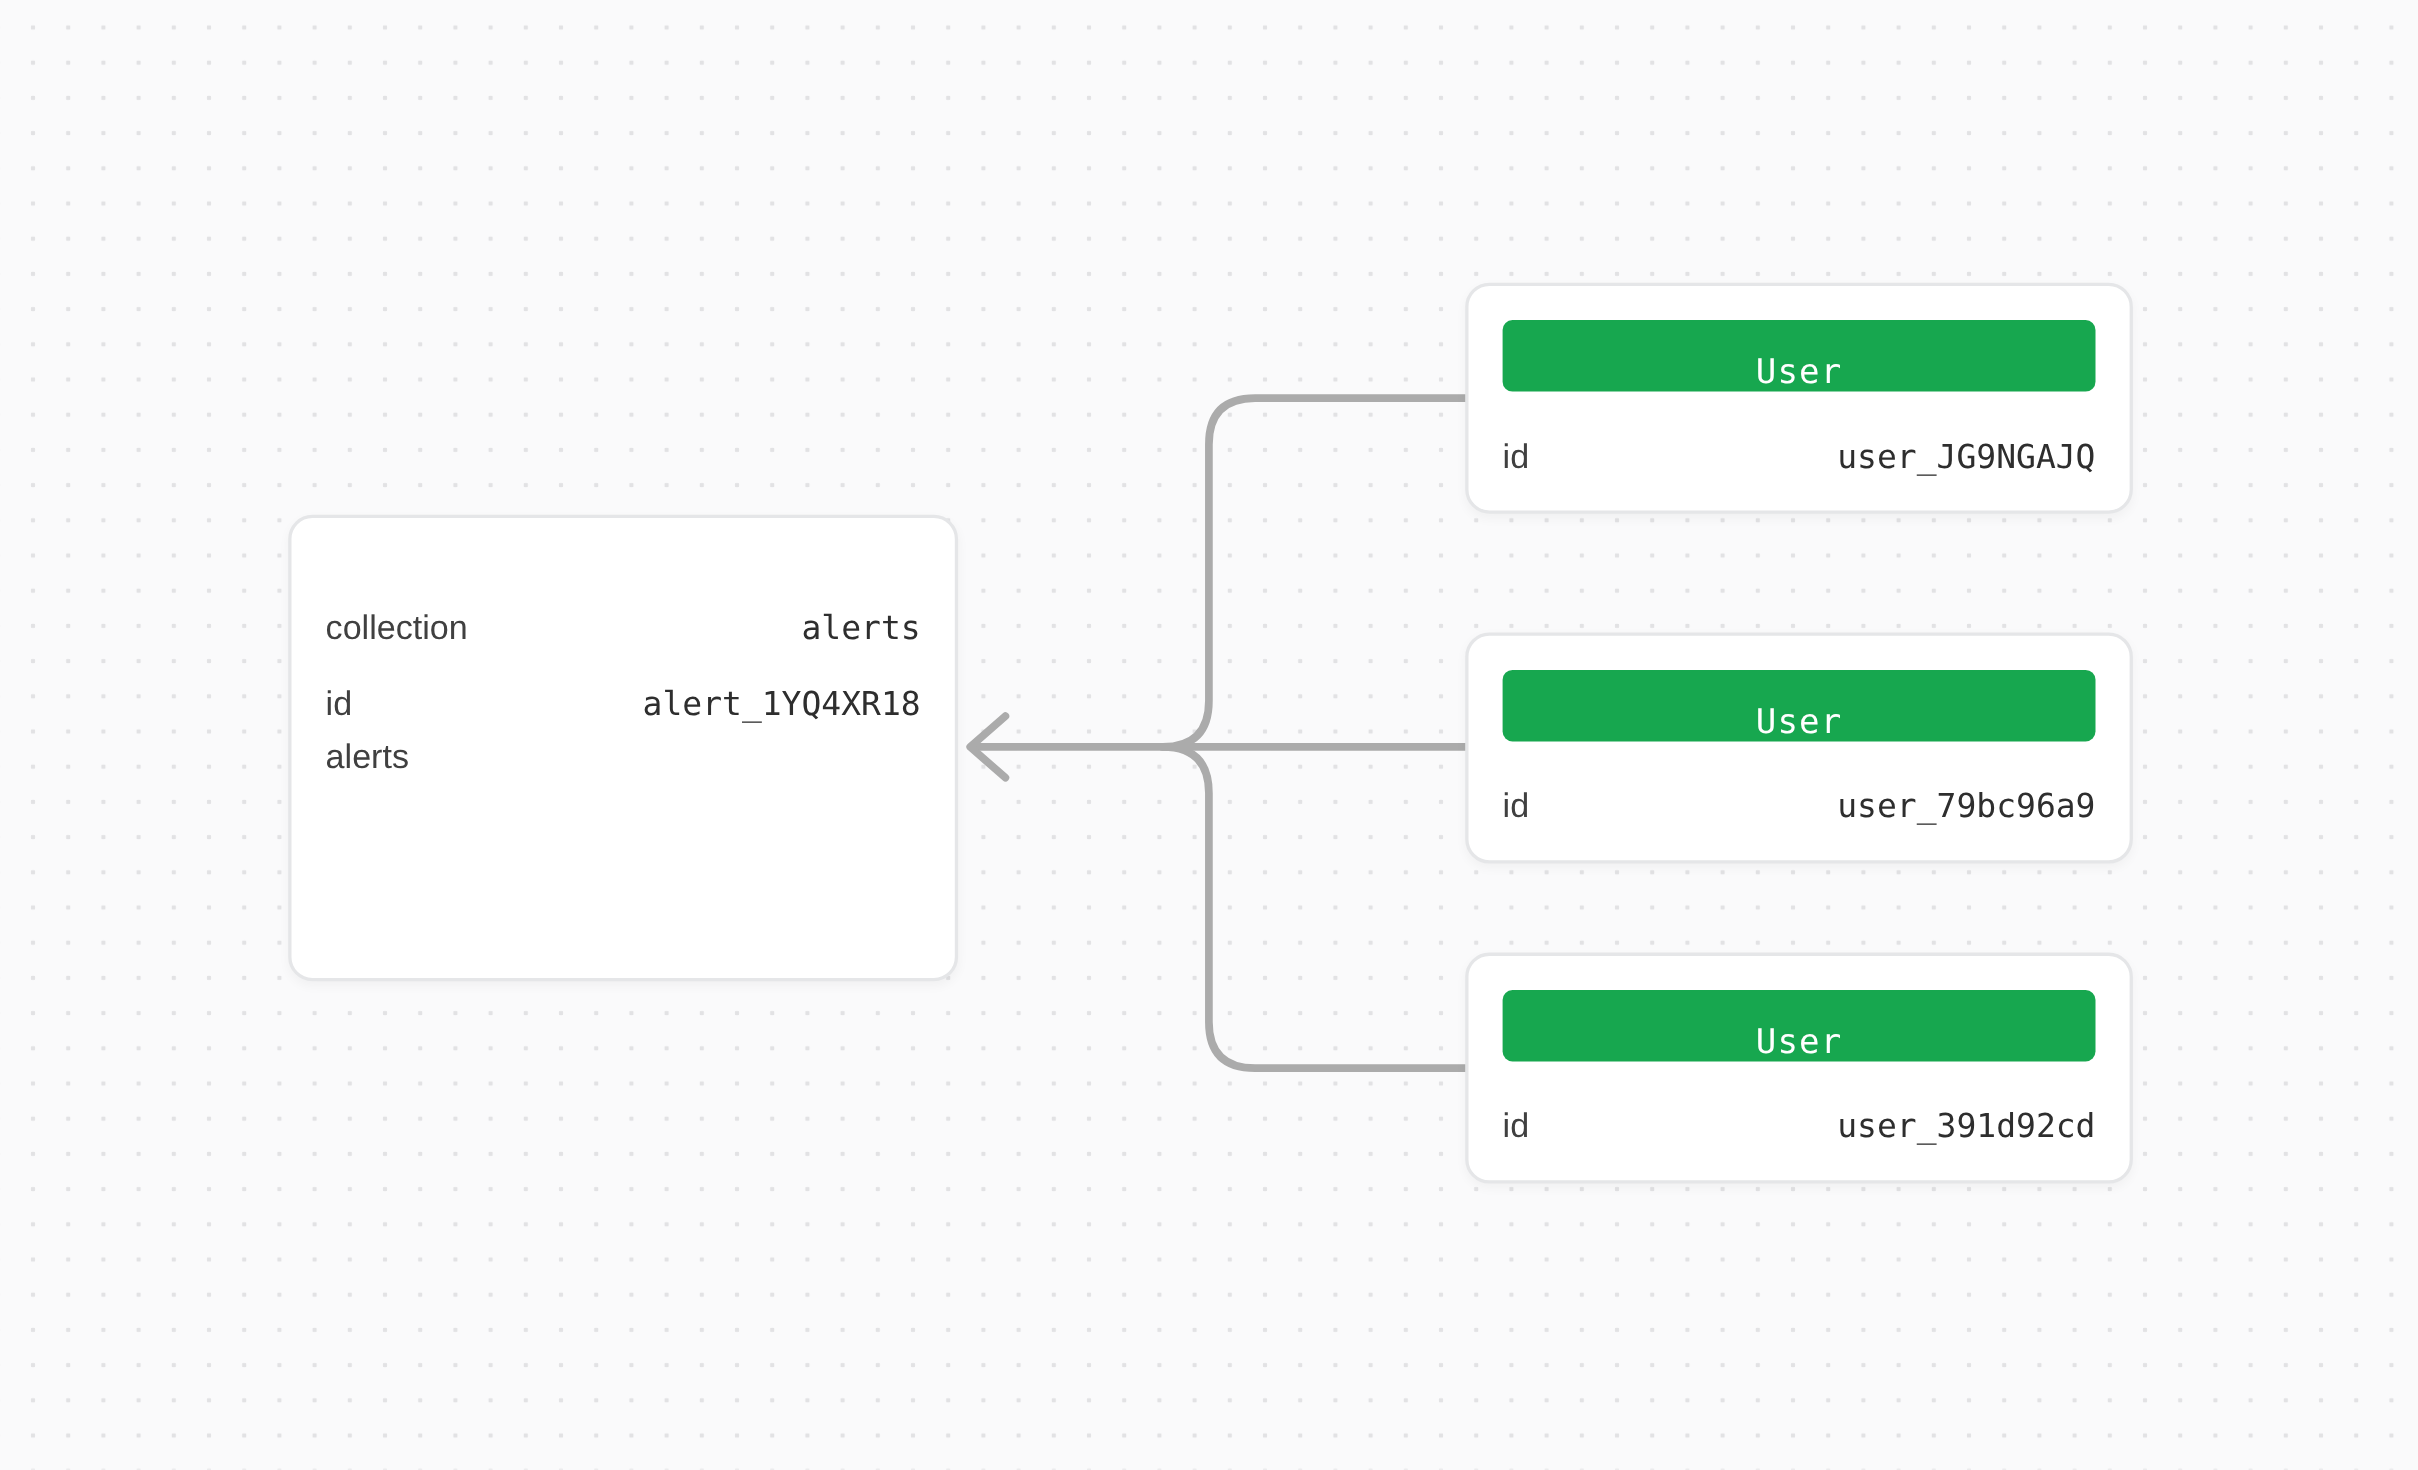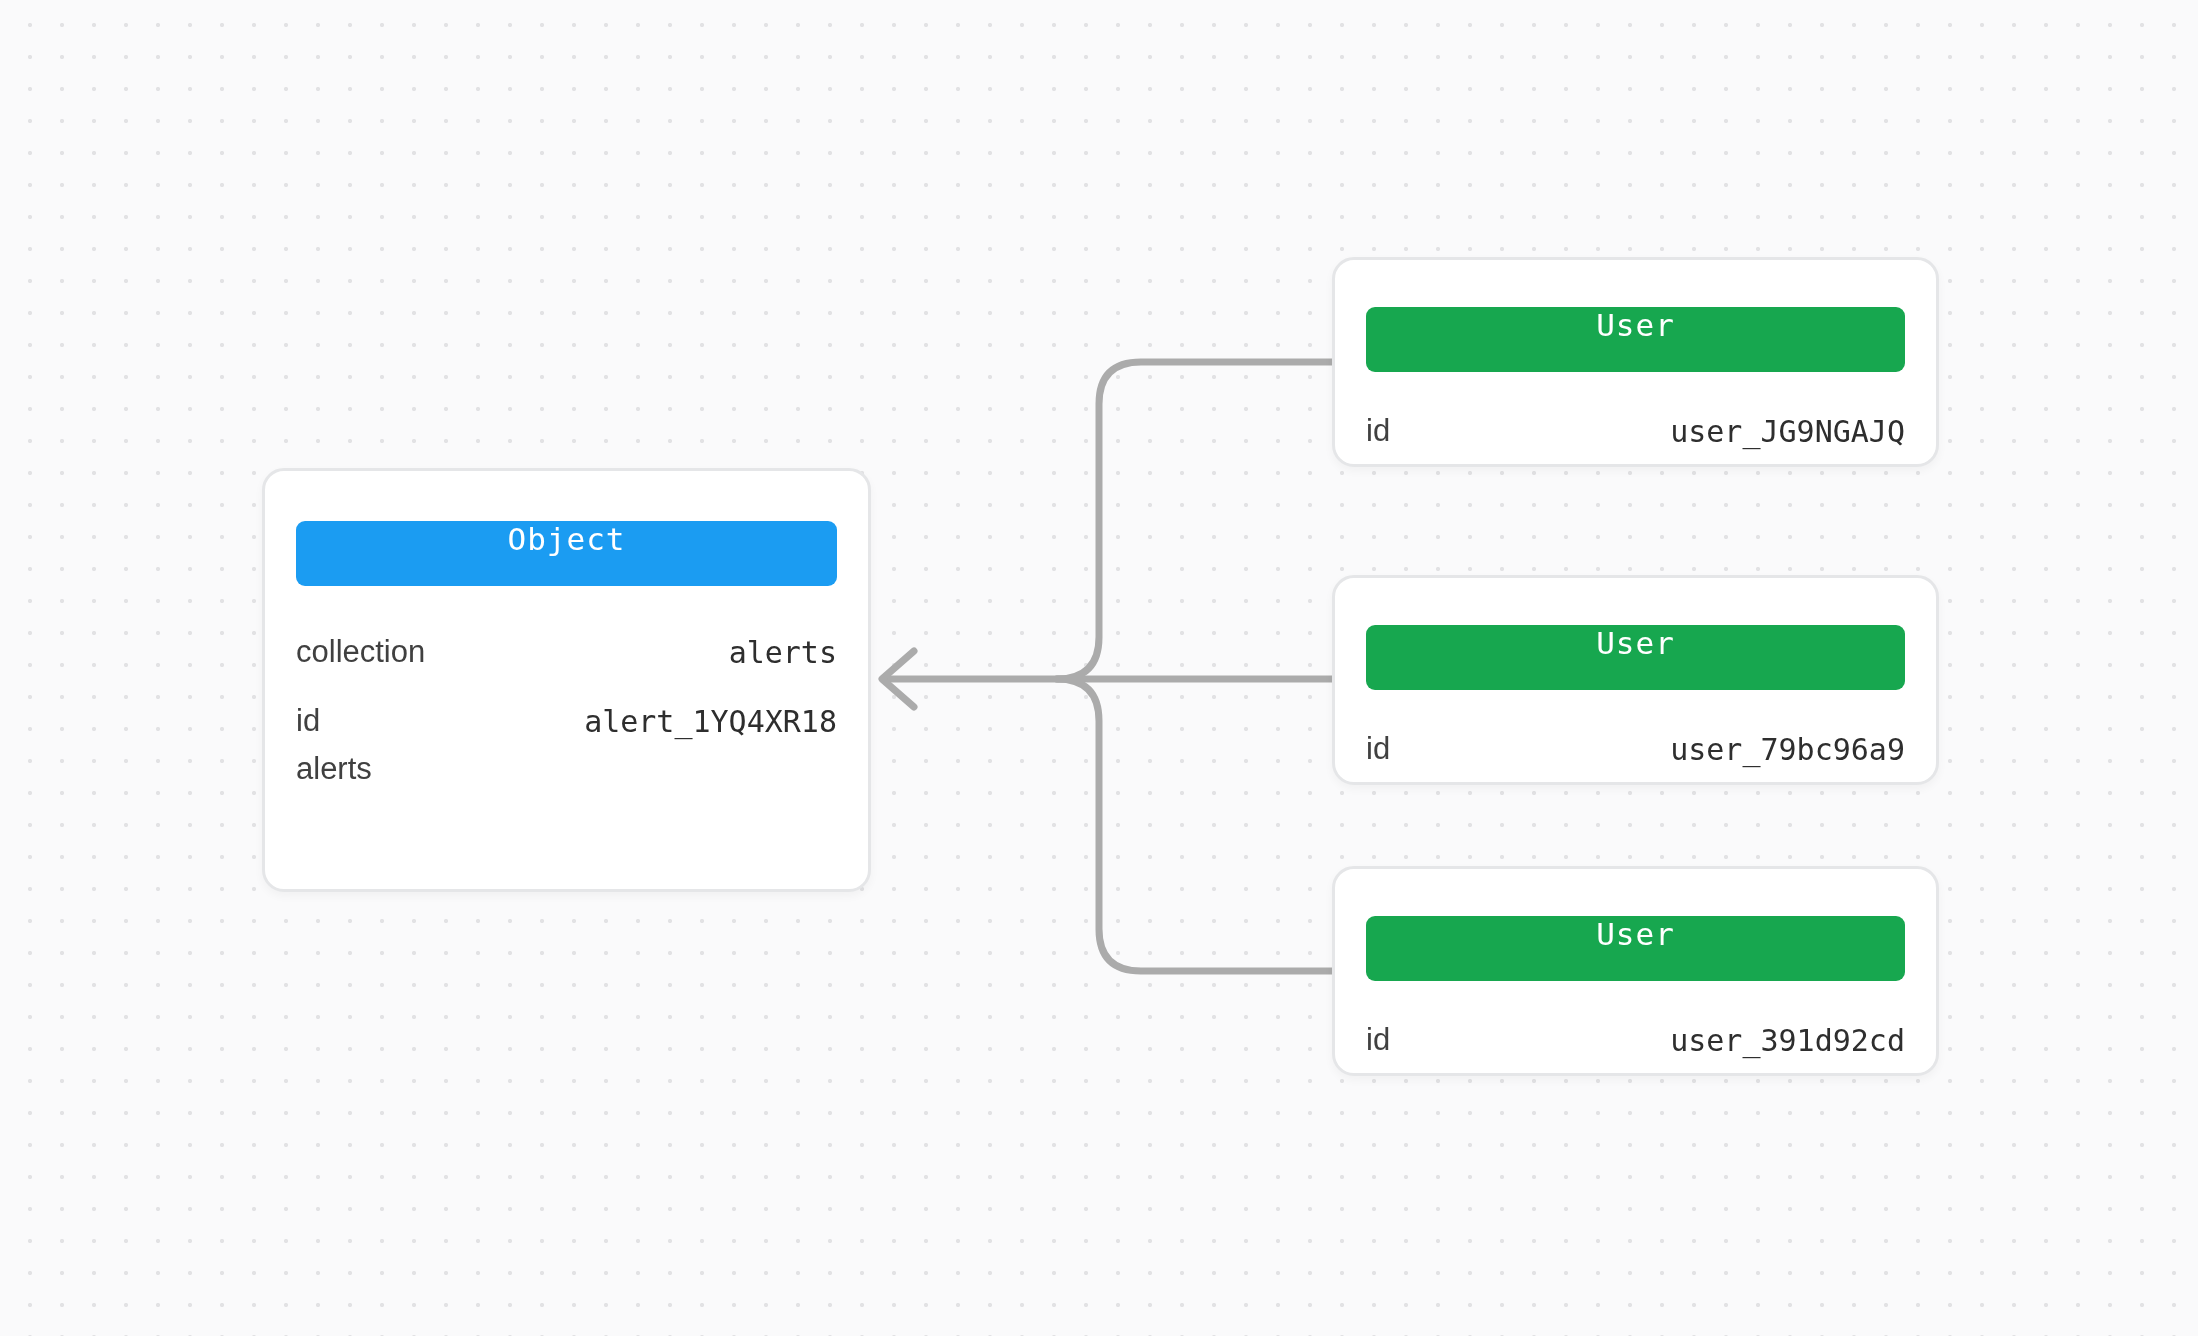--- a/index.html
+++ b/index.html
@@ -26,24 +26,24 @@
     box-shadow:0 4px 10px rgba(0,0,0,0.04);
     padding:31px;
   }
   .card.object{left:262px;top:468px;width:609px;height:424px;padding-top:34px;}
   .card.user{left:1332px;width:607px;height:210px;}
   .card.user.u1{top:257px;}
   .card.user.u2{top:575px;}
   .card.user.u3{top:866px;}
   .card-header{
     height:65px;border-radius:9px;
-    display:flex;align-items:flex-start;justify-content:center;
+    display:flex;align-items:flex-end;justify-content:center;
     color:#ffffff;
     font-family:"DejaVu Sans Mono", monospace;
-    font-size:31px;font-weight:500;letter-spacing:1px;margin-top:16px;
+    font-size:31px;font-weight:500;letter-spacing:1px;
   }
   .card.object .card-header{background:#1b9cf2;}
   .card.user .card-header{background:#17a74f;}
   .row{
     display:flex;justify-content:space-between;align-items:center;
     height:48px;
   }
   .row.first{margin-top:42px;margin-bottom:21px;}
   .card.user .row{margin-top:35px;}
   .field-label{
@@ -60,23 +60,20 @@
 <body>
 
 <svg class="connectors" viewBox="0 0 2198 1336">
   <path d="M 1332 362 H 1141 Q 1099 362 1099 404 V 637 Q 1099 679 1057 679"></path>
   <path d="M 1332 971 H 1141 Q 1099 971 1099 929 V 721 Q 1099 679 1057 679"></path>
   <path d="M 1332 679 H 884"></path>
   <path d="M 914 651 L 882 679 L 914 707"></path>
 </svg>
 
 <div class="card object">
-  <div class="card-header">
-    <span>Object</span>
-  </div>
   <div class="row first">
     <span class="field-label">collection</span>
     <span class="field-value">alerts</span>
   </div>
   <div class="row">
     <span class="field-label">id</span>
     <span class="field-value">alert_1YQ4XR18</span>
   </div>
   <div class="row">
     <span class="field-label">alerts</span>

